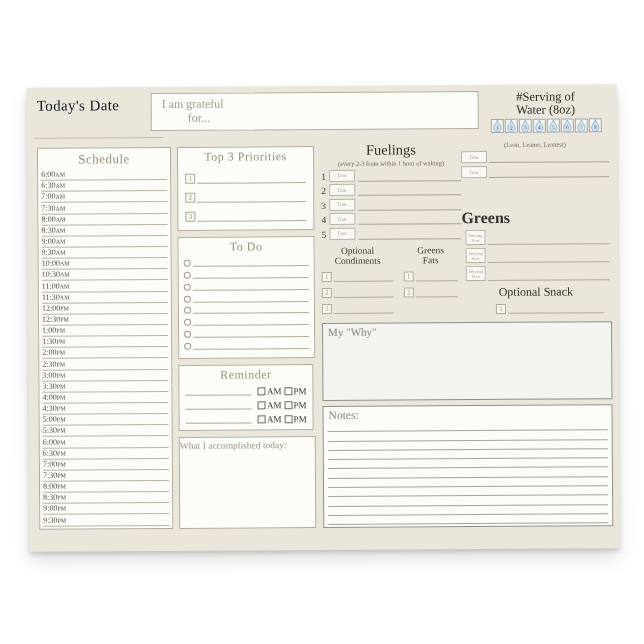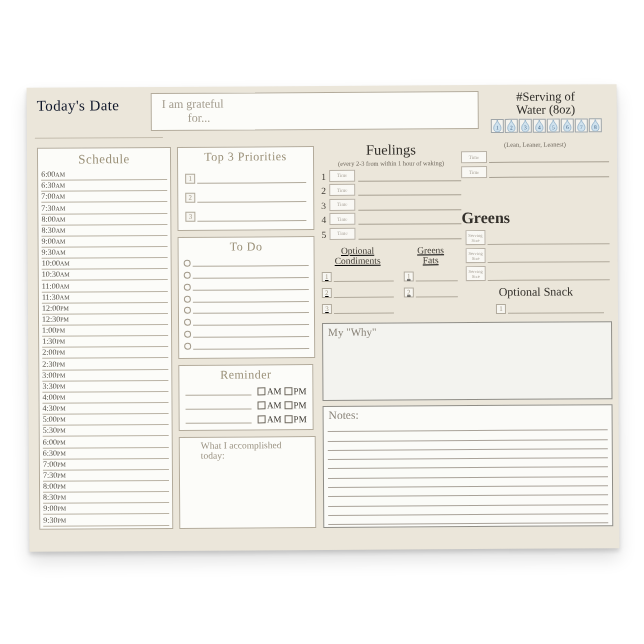--- a/index.html
+++ b/index.html
@@ -45,33 +45,33 @@
   .todo-box { left:150px; top:150px; width:137px; height:122px; }
   .trow { display:flex; align-items:flex-end; height:11.9px; margin:0 5px; }
   .circ { width:7px; height:7px; border:1px solid #a39b8b; border-radius:50%; flex:none; background:#fbfaf6; }
 
   .reminder-box { left:150px; top:278px; width:135px; height:66px; }
   .rrow { display:flex; align-items:flex-end; height:14px; margin:0 6px; font-size:9px; color:#3e3a33; }
   .rrow .grow-line { margin:0 3px 1px 0; }
   .chk { width:8px; height:8px; border:1px solid #6f6a60; background:#fbfaf6; flex:none; margin:0 1px 1px 3px; }
 
   .accomplished-box { left:150px; top:350px; width:137px; height:92px;
-    font-size:9.5px; color:#9a9282; padding:3px 21px; }
+    font-size:9.5px; color:#9a9282; padding:3px 0; }
 
   
   .fuelings { left:294px; top:56px; width:140px; }
   .fuel-title { font-size:14.5px; text-align:center; color:#33302b; }
   .fuel-sub { font-size:6.4px; text-align:center; color:#6e675c; margin-top:1px; }
   .frow { display:flex; align-items:flex-end; height:14.5px; }
   .fnum { font-size:9.5px; color:#3e3a33; width:8px; flex:none; }
   .timebox { width:26px; height:12px; background:#f9f8f4; border:1px solid #b9b2a6;
     font-size:5px; color:#aaa49a; display:flex; align-items:center; justify-content:center; flex:none; }
   .frow .grow-line { margin-left:3px; border-color:#a8a193; }
 
-  .cond-fats { left:294px; top:160px; width:140px; display:flex; gap:10px;text-decoration:underline; }
+  .cond-fats { left:294px; top:160px; width:140px; display:flex; gap:10px; }
   .cf-col { font-size:9.5px; }
   .cf-head { text-align:center; color:#3e3a33; line-height:10px; }
   .cfrow { display:flex; align-items:flex-end; height:16px; }
   .cf-left { width:72px; } .cf-right { width:54px; }
 
   
   .leangreen { left:434px; top:56px; width:148px; }
   .lg-title { font-size:13px; text-align:center; color:#33302b; }
   .lg-protein { font-size:11.5px; text-align:center; color:#3b382f; line-height:11px; }
   .lg-sub { font-size:6.5px; text-align:center; color:#6e675c; }

